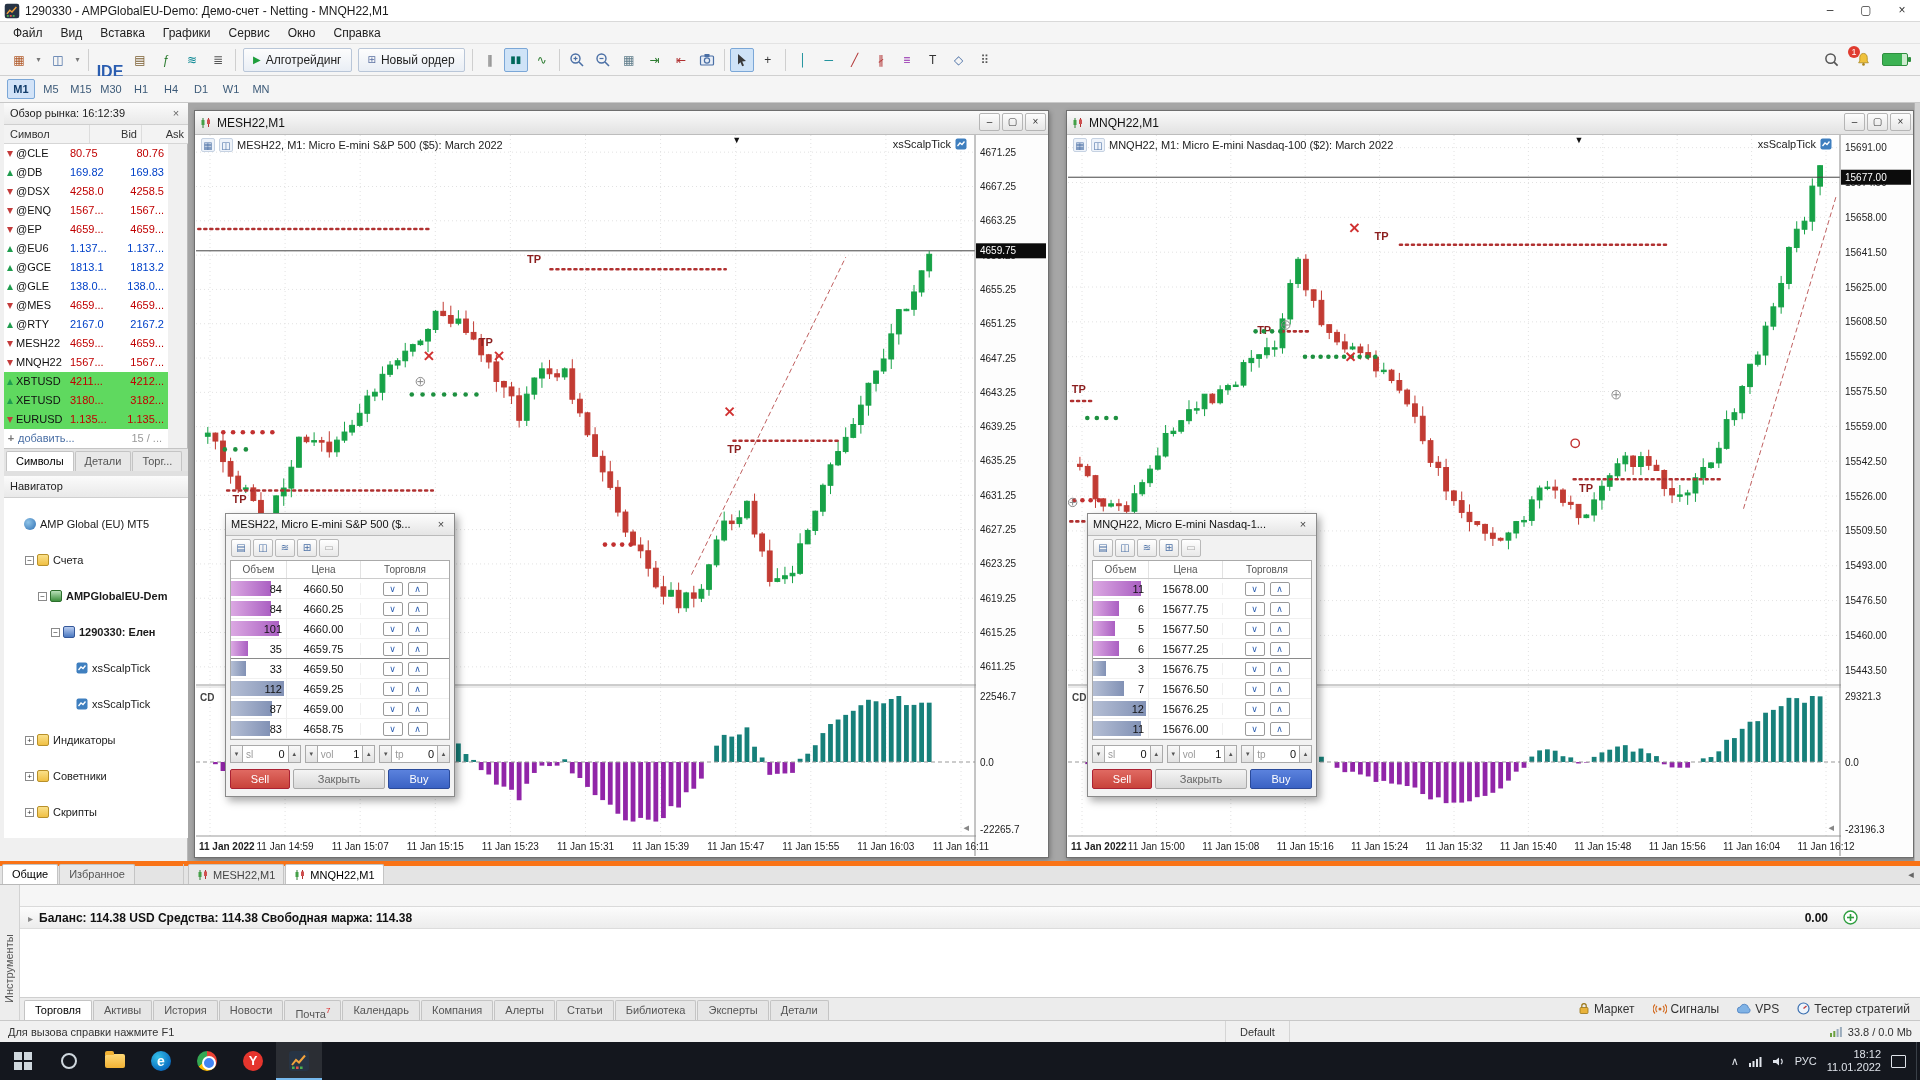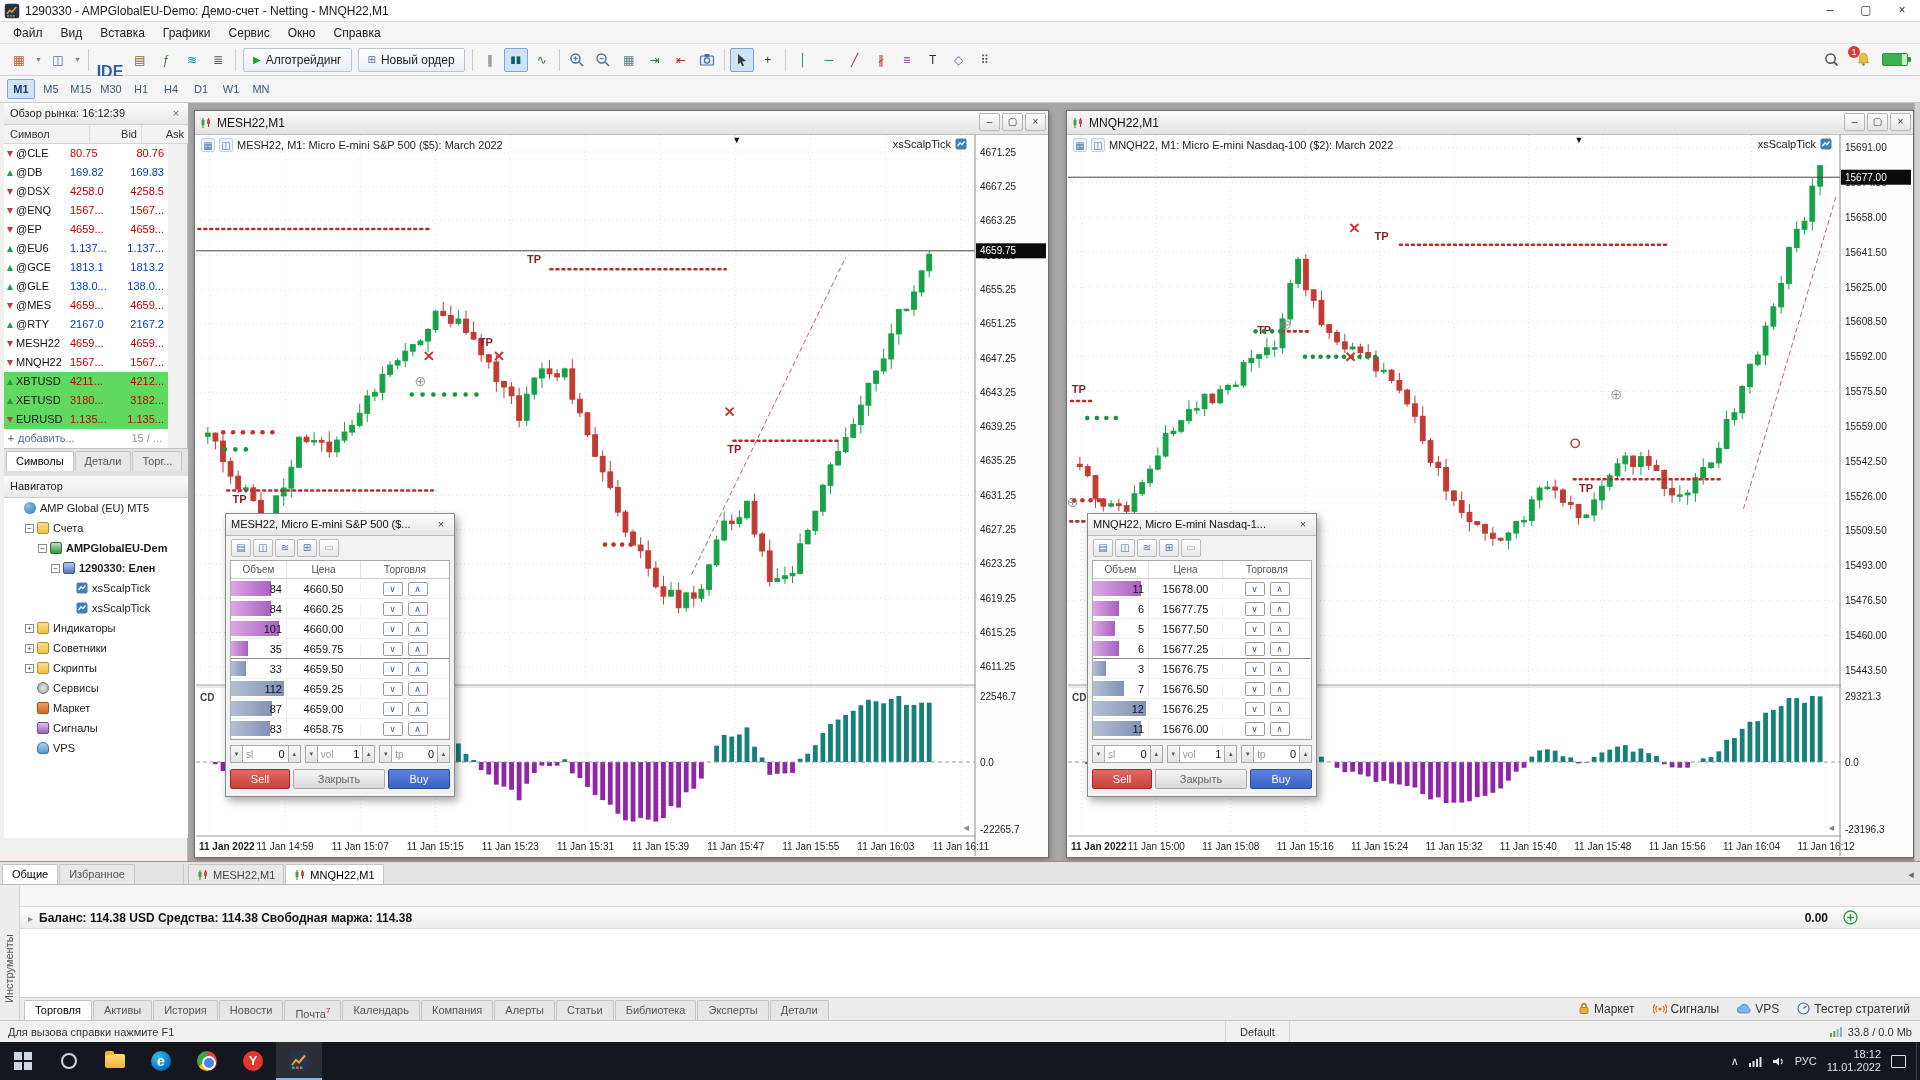--- a/index.html
+++ b/index.html
@@ -59,21 +59,21 @@
   .tri.up{border-bottom:6px solid #1f9d4e;}
   .tri.down{border-top:6px solid #c43b3b;}
   .mw-add{display:flex;height:19px;line-height:19px;font-size:11px;background:#fff;color:#4a6fa5;}
   .mw-add .plus{width:14px;text-align:center;color:#777;font-weight:bold;}
   .mw-add .cnt{margin-left:auto;color:#999;padding-right:6px;}
   .ptabs{position:absolute;left:0;display:flex;align-items:flex-end;height:23px;background:#e4e4e4;border-top:1px solid #c4c4c4;width:184px;padding-left:2px;}
   .ptab{padding:0 9px;height:20px;line-height:19px;font-size:11px;background:#e8e8e8;border:1px solid #c4c4c4;border-bottom:none;color:#555;margin-right:1px;border-radius:2px 2px 0 0;white-space:nowrap;}
   .ptab.active{background:#fff;color:#000;}
   .splitter-h{position:absolute;left:0;width:184px;height:5px;background:#e0e0e0;}
   #nav-tree{position:absolute;left:0;top:395px;width:184px;height:340px;background:#fff;overflow:hidden;}
-  .nvr{display:flex;align-items:center;height:20px;font-size:11px;color:#1a1a1a;white-space:nowrap;}
+  .nvr{display:flex;align-items:center;height:20px;font-size:11px;color:#1a1a1a;white-space:nowrap;margin-top:16px;}
   .nvr .lbl{margin-left:4px;}
   .nvr .lbl.bold{font-weight:bold;}
   .exp{width:9px;height:9px;border:1px solid #8a8a8a;background:#fff;font-size:8px;line-height:7px;text-align:center;color:#333;flex:0 0 9px;margin-right:3px;}
   .nico{width:12px;height:12px;flex:0 0 12px;display:inline-block;border-radius:2px;}
   .nico-broker{background:radial-gradient(circle at 35% 35%,#8fc4e8,#2f6fb3);border-radius:50%;}
   .nico-folder{background:linear-gradient(#fae08a,#f0c044);border:1px solid #b8902a;}
   .nico-account{background:linear-gradient(#b8e0b8,#3c8f3c);border:1px solid #2c6f2c;}
   .nico-login{background:linear-gradient(#b8ccf0,#4a78c0);border:1px solid #35589a;}
   .nico-gear{background:radial-gradient(#e8e8e8,#9a9a9a);border-radius:50%;border:1px solid #777;}
   .nico-market{background:linear-gradient(#f0a060,#d06a20);border:1px solid #a04f12;}
@@ -125,21 +125,21 @@
   .dd-box{flex:1;height:18px;border-top:1px solid #aaa;border-bottom:1px solid #aaa;background:#fff;display:flex;padding:0 3px;line-height:17px;}
   .dd-box .fl{color:#999;font-size:10px;}
   .dd-box .fv{margin-left:auto;color:#111;}
   .dd-btns{display:flex;gap:3px;padding:3px 4px 7px;}
   .dd-btn{height:20px;line-height:19px;text-align:center;font-size:11px;border-radius:2px;}
   .dd-sell{flex:0 0 60px;background:linear-gradient(#e06a62,#c8423a);border:1px solid #a23; color:#fff;}
   .dd-closeb{flex:1;background:linear-gradient(#f4f4f4,#d9d9d9);border:1px solid #aaa;color:#666;}
   .dd-buy{flex:0 0 62px;background:linear-gradient(#5b82dd,#3a62c4);border:1px solid #2a4a9a;color:#fff;}
 
   
-  .band{position:absolute;left:0;top:861px;width:1920px;height:23px;background:#e4e4e4;border-top:1px solid #f97316;display:flex;align-items:flex-end;}
+  .band{position:absolute;left:0;top:861px;width:1920px;height:23px;background:#e4e4e4;border-top:5px solid #f97316;display:flex;align-items:flex-end;}
   .band-left{width:184px;display:flex;padding-left:2px;border-right:1px solid #c9c9c9;}
   .band-charts{display:flex;padding-left:4px;flex:1;}
   .ctab{display:flex;align-items:center;gap:4px;padding:0 8px;height:20px;font-size:11px;background:#e8e8e8;border:1px solid #c4c4c4;border-bottom:none;color:#444;margin-right:1px;border-radius:2px 2px 0 0;}
   .ctab.active{background:#fff;color:#000;}
   .band-arrow{width:18px;text-align:center;color:#666;font-size:11px;line-height:20px;}
 
   
   .toolbox{position:absolute;left:0;top:884px;width:1920px;height:136px;background:#fff;border-top:1px solid #b9b9b9;}
   .tb-side{position:absolute;left:0;top:0;width:20px;height:136px;background:#ededed;border-right:1px solid #d2d2d2;}
   .tb-side-label{position:absolute;left:3px;top:118px;transform:rotate(-90deg);transform-origin:0 0;font-size:11px;color:#555;white-space:nowrap;}

